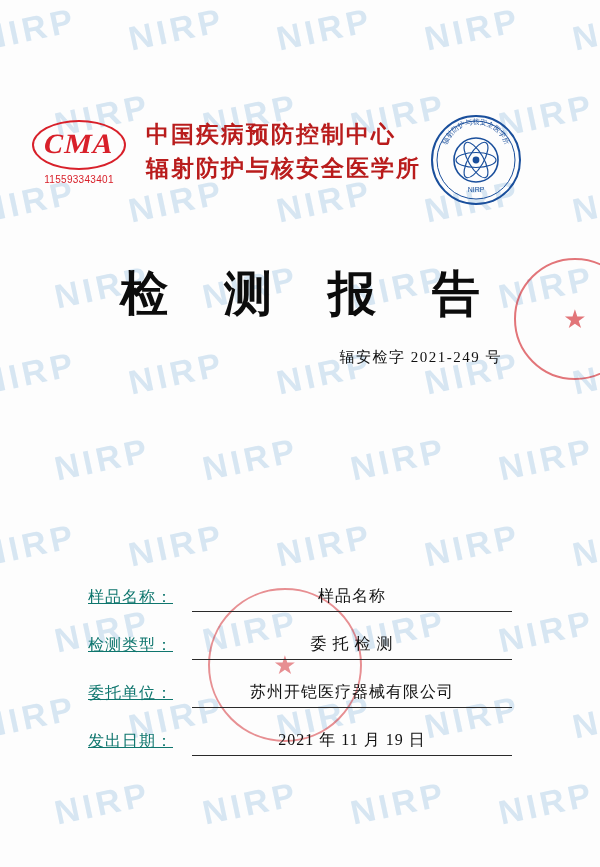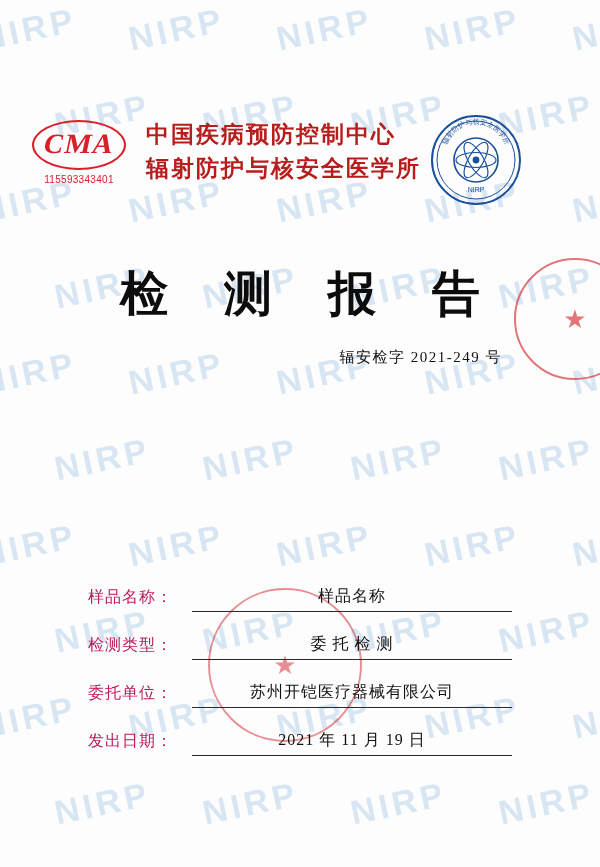--- a/index.html
+++ b/index.html
@@ -196,23 +196,24 @@
     align-items: flex-end;
     height: 34px;
     margin-bottom: 14px;
   }
   .field-label {
     width: 104px;
     flex: 0 0 104px;
     font-family: "Liberation Serif", serif;
     font-size: 16px;
     letter-spacing: 1px;
-    color: #be185d;
+    color: #0f766e;
     white-space: nowrap;
     padding-bottom: 4px;
+    text-decoration: underline;
   }
   .field-value {
     flex: 1 1 auto;
     border-bottom: 1px solid #2a2a2a;
     text-align: center;
     font-family: "Liberation Serif", serif;
     font-size: 16px;
     letter-spacing: 1px;
     color: #111;
     padding-bottom: 4px;

